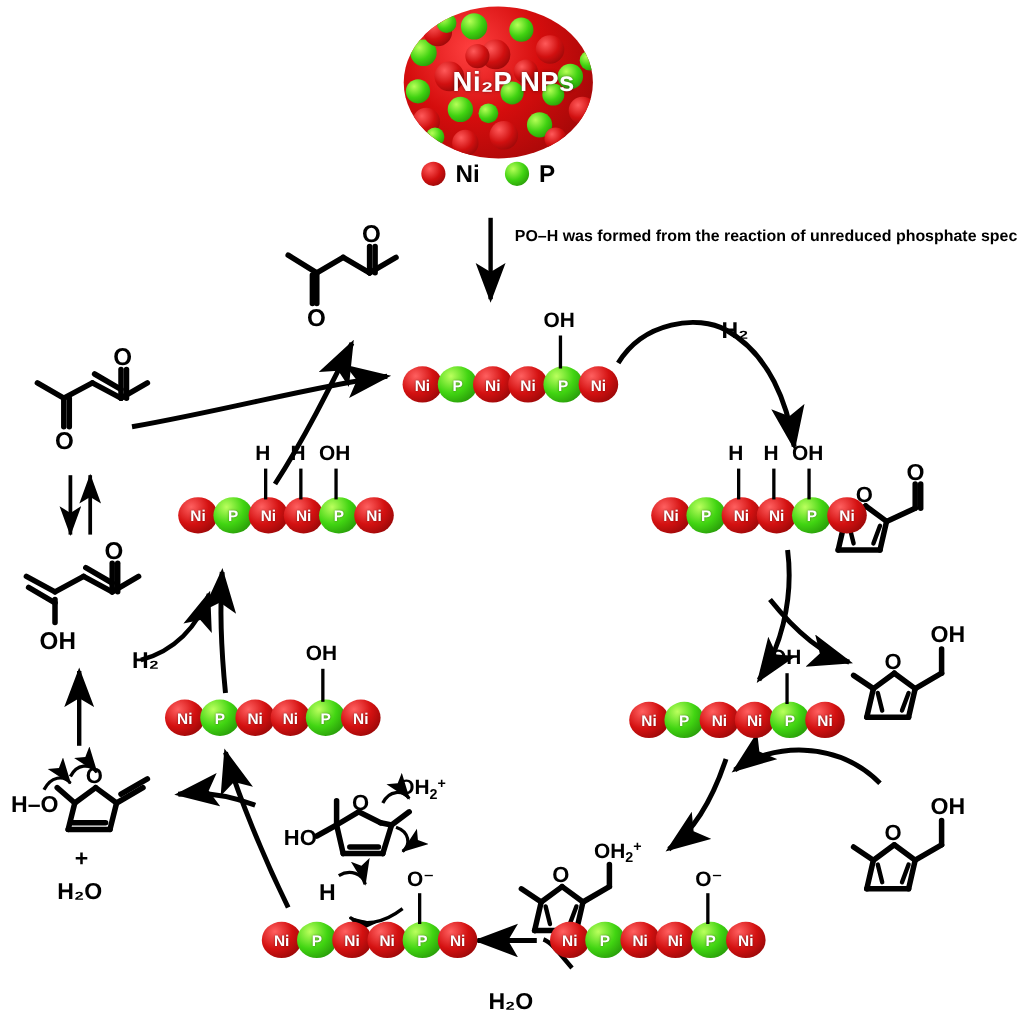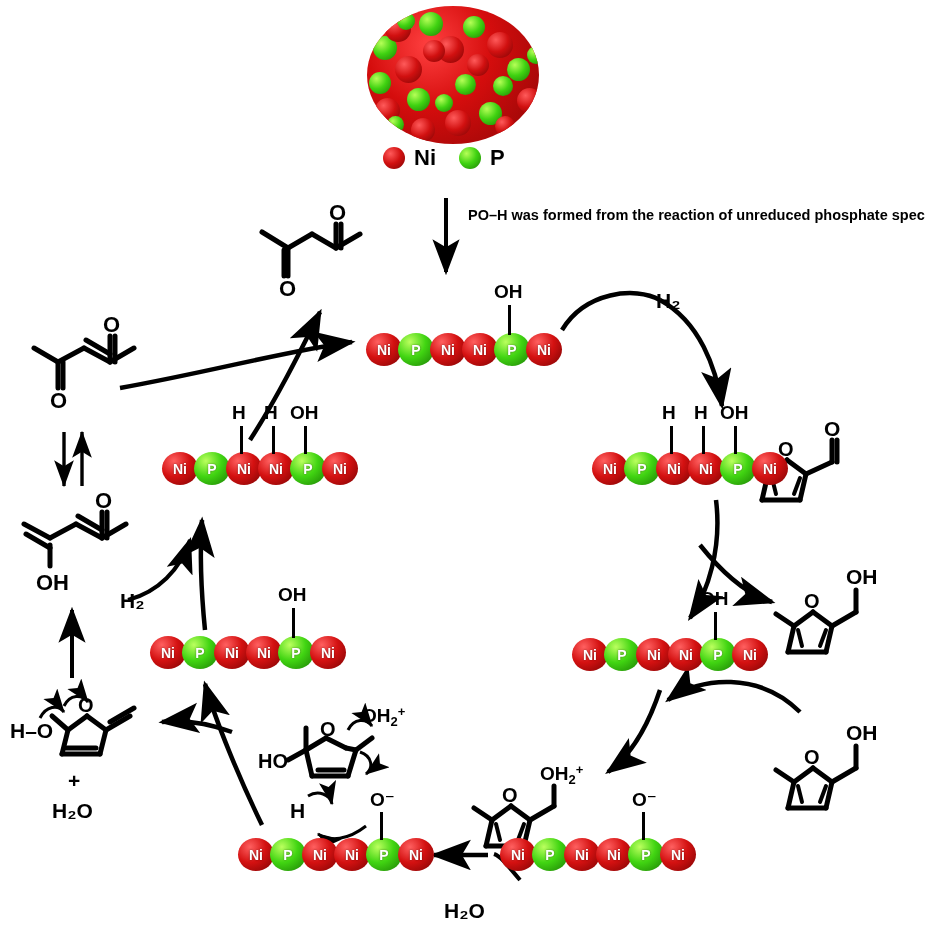--- a/index.html
+++ b/index.html
@@ -64,20 +64,21 @@
     <div class="atom ni" style="left:44px;top:112px;width:24px;height:24px;"></div>
     <div class="atom p" style="left:88px;top:68px;width:21px;height:21px;"></div>
     <div class="atom p" style="left:126px;top:70px;width:20px;height:20px;"></div>
     <div class="atom ni" style="left:56px;top:34px;width:22px;height:22px;"></div>
     <div class="atom p" style="left:30px;top:6px;width:18px;height:18px;"></div>
     <div class="atom p" style="left:160px;top:40px;width:18px;height:18px;"></div>
     <div class="atom ni" style="left:100px;top:48px;width:22px;height:22px;"></div>
     <div class="atom p" style="left:68px;top:88px;width:18px;height:18px;"></div>
     <div class="atom ni" style="left:128px;top:110px;width:20px;height:20px;"></div>
     <div class="atom p" style="left:20px;top:110px;width:17px;height:17px;"></div>
+    <div id="np-label">Ni₂P NPs</div>
   </div>
 </div>
 
 <div class="abs" id="np-legend">
   <span class="legdot ni"></span>
   <span class="legtxt">Ni</span>
   <span class="legdot p"></span>
   <span class="legtxt">P</span>
 </div>
 

